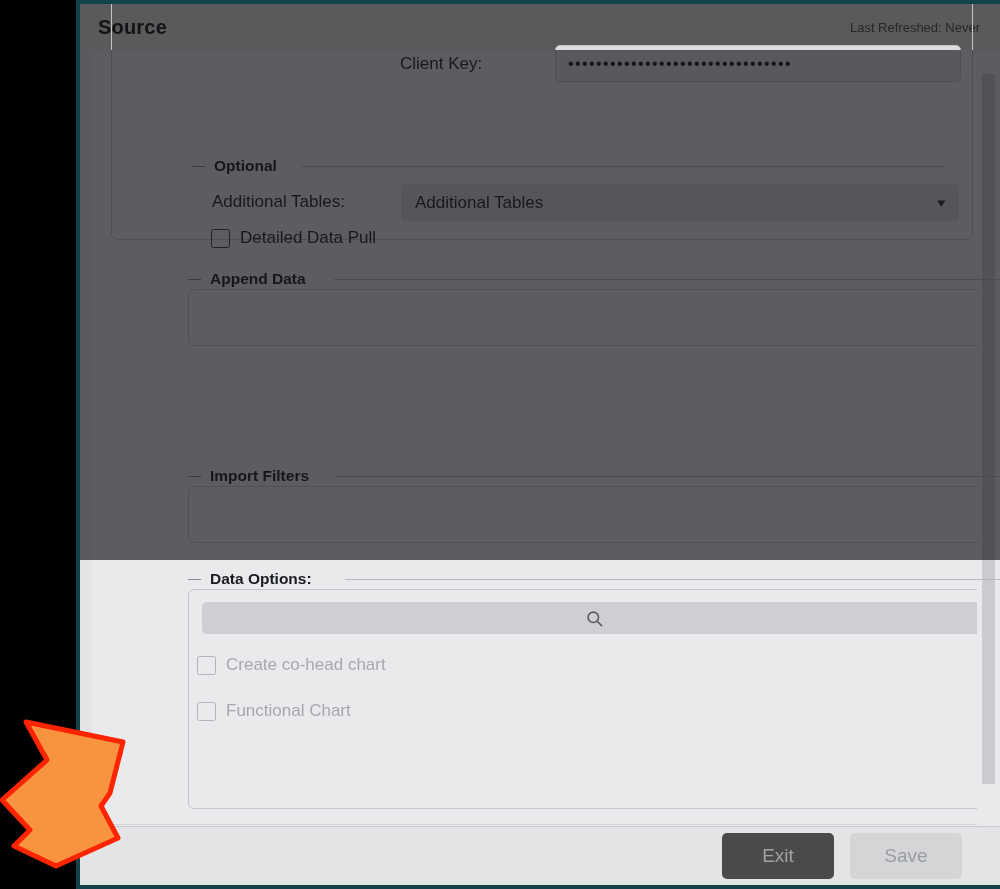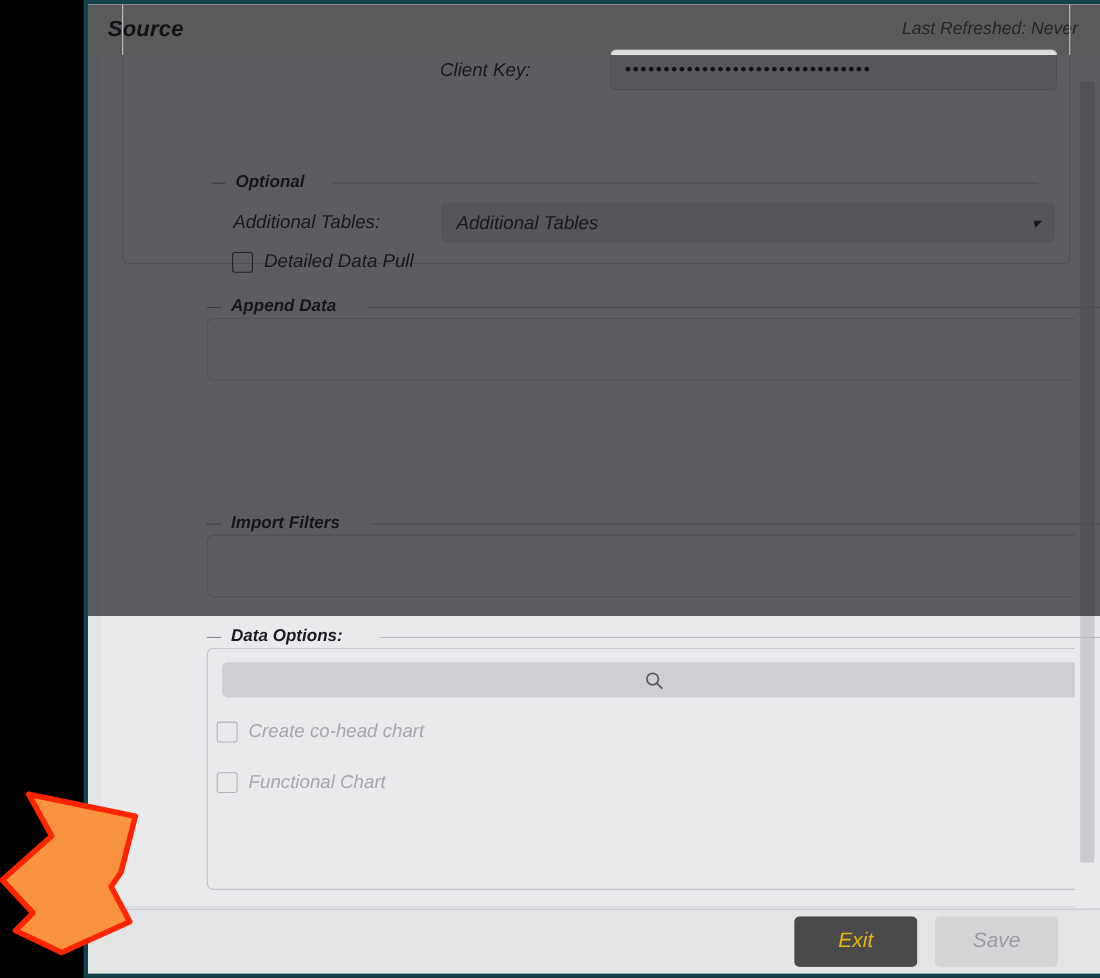--- a/index.html
+++ b/index.html
@@ -19,21 +19,20 @@
     background: #000000;
   }
 
   
   .window-frame {
     position: absolute;
     left: 76px; top: 0px;
     width: 924px; height: 889px;
     background: #14424b;          
     padding: 4px 0 16px 4px;
-    font-style: italic;
   }
   .window-inner {
     position: relative;
     width: 920px;
     height: 881px;
     background: #e3e4e6;
     overflow: hidden;
   }
 
   
@@ -47,21 +46,21 @@
     justify-content: space-between;
     padding: 0 20px 0 18px;
   }
   .title-text {
     font-size: 20px;
     font-weight: bold;
     color: #111317;
     letter-spacing: 0.2px;
   }
   .refresh-text {
-    font-size: 16px;
+    font-size: 13px;
     color: #24262a;
   }
 
   
   .scrollbody {
     position: absolute;
     left: 0; top: 46px;
     width: 920px;
     height: 776px;
     background: #e3e4e6;
@@ -217,21 +216,21 @@
   }
   .btn {
     width: 112px; height: 46px;
     border-radius: 5px;
     font-size: 19px;
     display: flex;
     align-items: center;
     justify-content: center;
     border: 1px solid transparent;
   }
-  .btn-exit { background: #4a4a4a; color: #eab308; }
+  .btn-exit { background: #4a4a4a; color: #a3a3a3; }
   .btn-save { background: #d3d5d7; color: #9a9c9f; }
 
   
   .vscroll {
     position: absolute;
     right: 0px; top: 46px;
     width: 23px; height: 776px;
     background: #e9eaec;
   }
   .vthumb {

